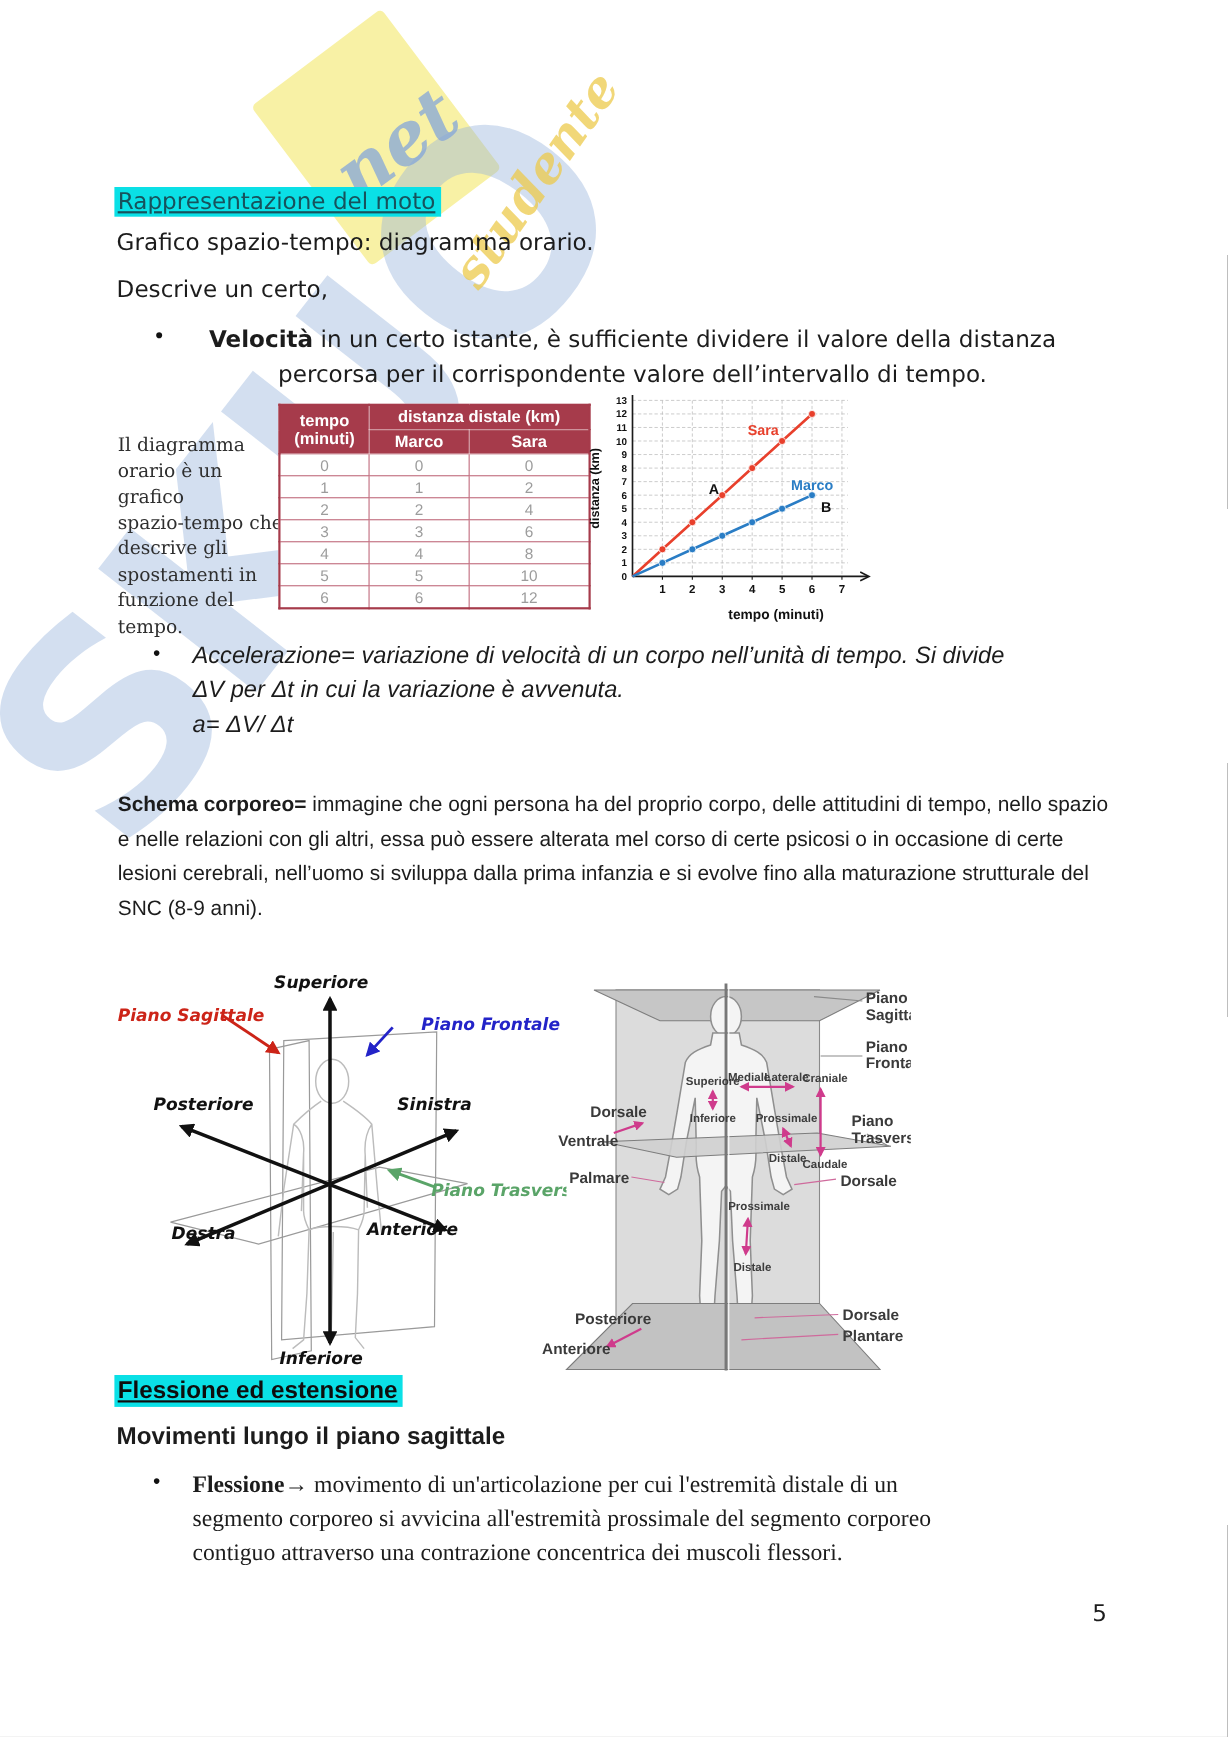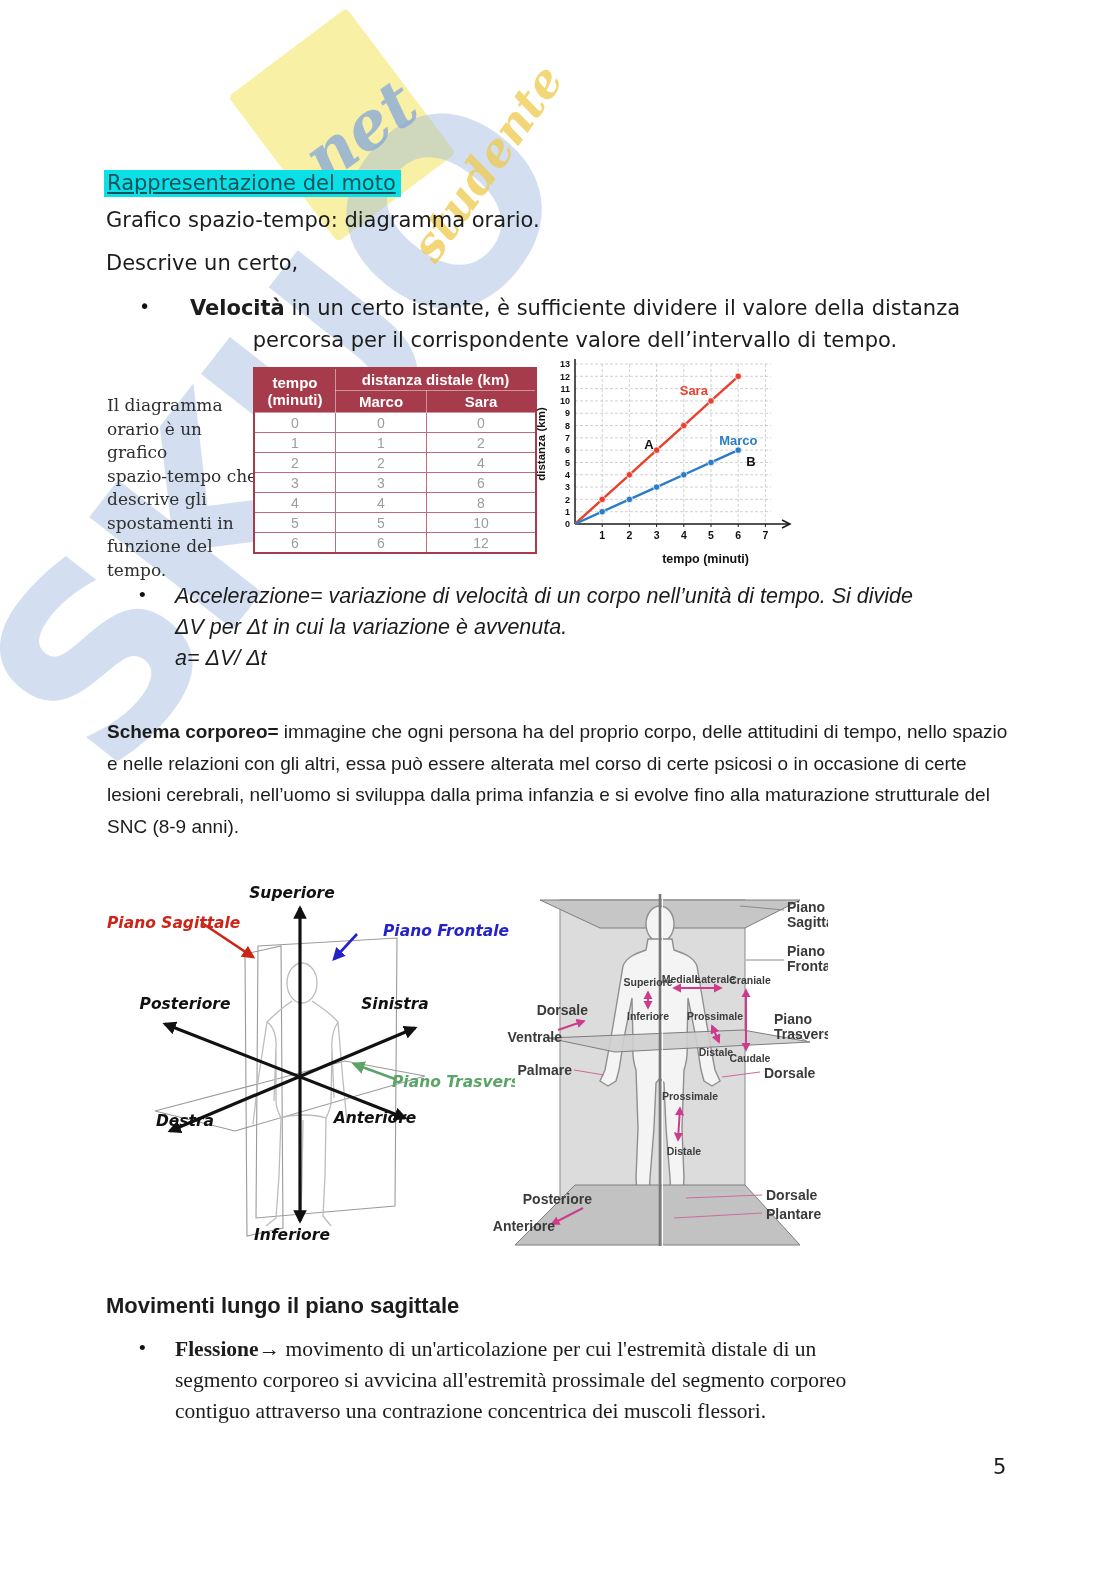--- a/index.html
+++ b/index.html
@@ -324,20 +324,21 @@
     <text class="rl" x="299" y="49">Sagittale</text>
     <text class="rl" x="299" y="78">Piano</text>
     <text class="rl" x="299" y="93">Frontale</text>
     <text class="rl" x="286" y="146">Piano</text>
     <text class="rl" x="286" y="161">Trasversa</text>
     <text class="rl" x="276" y="200">Dorsale</text>
     <text class="rl" x="278" y="322">Dorsale</text>
     <text class="rl" x="278" y="341">Plantare</text>
   </svg>
 
+  <div class="abs cond" id="h2"><span class="hl" style="color:#0d0d0d">Flessione ed estensione</span></div>
   <div class="abs cond" id="h3">Movimenti lungo il piano sagittale</div>
 
   <div class="abs cond bullet-dot" id="b3dot">•</div>
   <div class="abs cond pre" id="b3"><b>Flessione→</b><span class="pre"> movimento di un'articolazione per cui l'estremità distale di un
 segmento corporeo si avvicina all'estremità prossimale del segmento corporeo
 contiguo attraverso una contrazione concentrica dei muscoli flessori.</span></div>
 
   <div class="abs" id="pagenum">5</div>
 </div>
 

